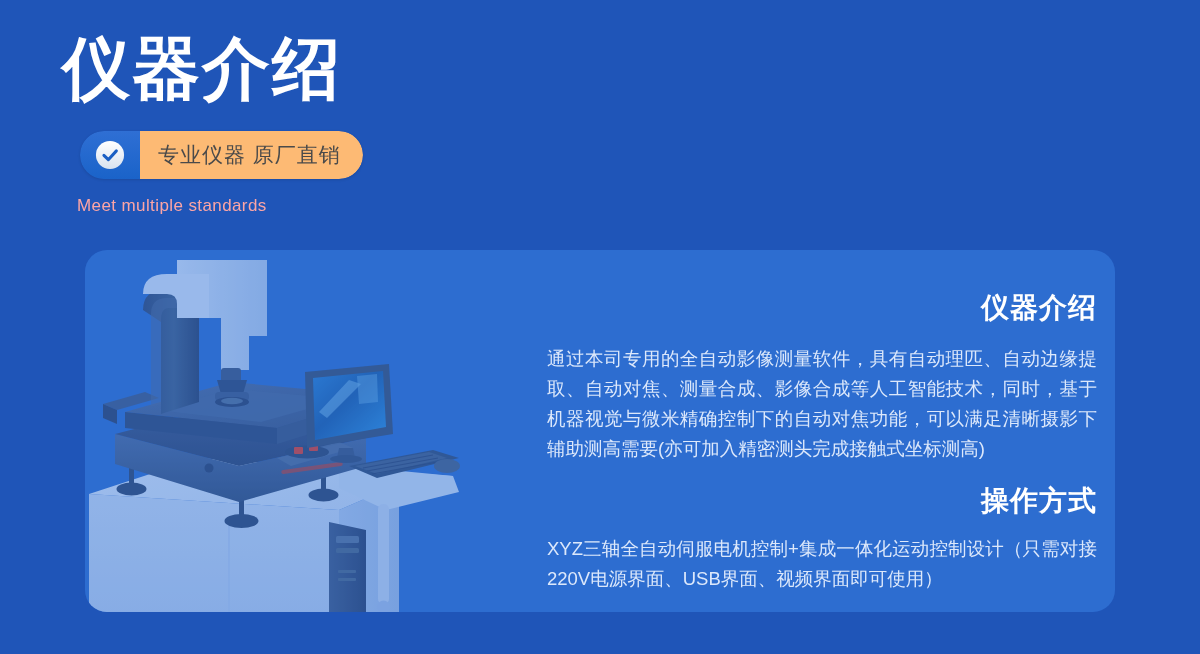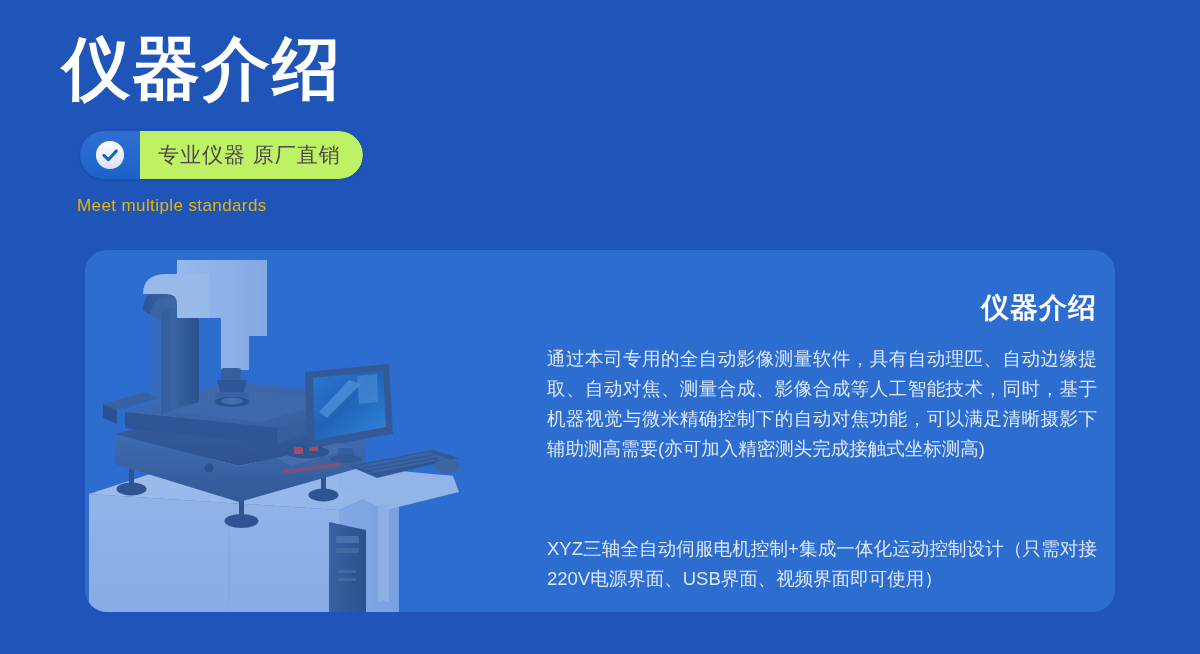--- a/index.html
+++ b/index.html
@@ -54,40 +54,40 @@
     justify-content: center;
     border-top-left-radius: 24px;
     border-bottom-left-radius: 24px;
   }
   #badge-check {
     width: 30px;
     height: 30px;
     display: block;
   }
   #badge-right {
-    background: #bef264;
+    background: #fdba74;
     display: flex;
     align-items: center;
     padding: 0 22px 0 18px;
     border-top-right-radius: 24px;
     border-bottom-right-radius: 24px;
   }
   #badge-text {
     font-size: 21px;
     color: #4a4a4a;
     letter-spacing: 1px;
     white-space: nowrap;
   }
 
   #subtitle-en {
     position: absolute;
     left: 77px;
     top: 196px;
     font-size: 17px;
-    color: #eab308;
+    color: #fca5a5;
     letter-spacing: 0.4px;
     white-space: nowrap;
   }
 
   
   #content-card {
     position: absolute;
     left: 85px;
     top: 250px;
     width: 1030px;
@@ -312,16 +312,17 @@
       <rect x="0" y="0" width="390" height="362" fill="#2d6dd0" opacity="0.30"></rect>
     </svg>
   </div>
 
   <div id="text-column">
 
     <div id="heading-intro" class="section-heading">仪器介绍</div>
 
     <div id="body-intro" class="section-body">通过本司专用的全自动影像测量软件，具有自动理匹、自动边缘提取、自动对焦、测量合成、影像合成等人工智能技术，同时，基于机器视觉与微米精确控制下的自动对焦功能，可以满足清晰摄影下辅助测高需要(亦可加入精密测头完成接触式坐标测高)</div>
 
+    <div id="heading-operation" class="section-heading">操作方式</div>
 
     <div id="body-operation" class="section-body">XYZ三轴全自动伺服电机控制+集成一体化运动控制设计（只需对接220V电源界面、USB界面、视频界面即可使用）</div>
   </div>
 </div>
 
 </body></html>

